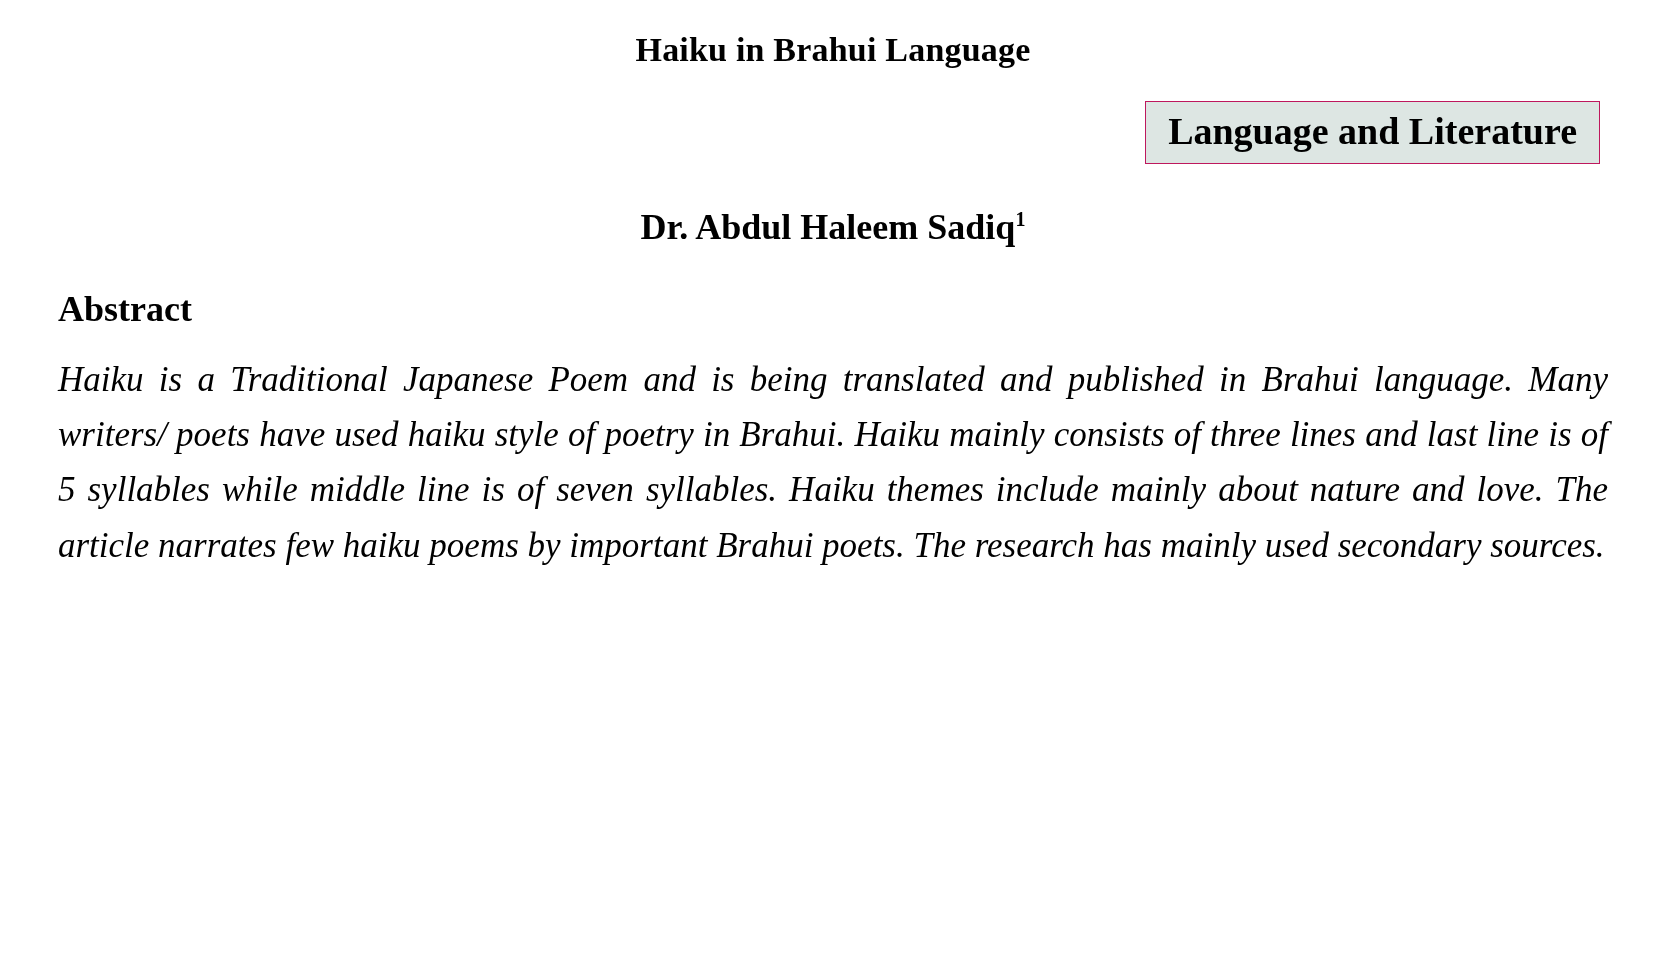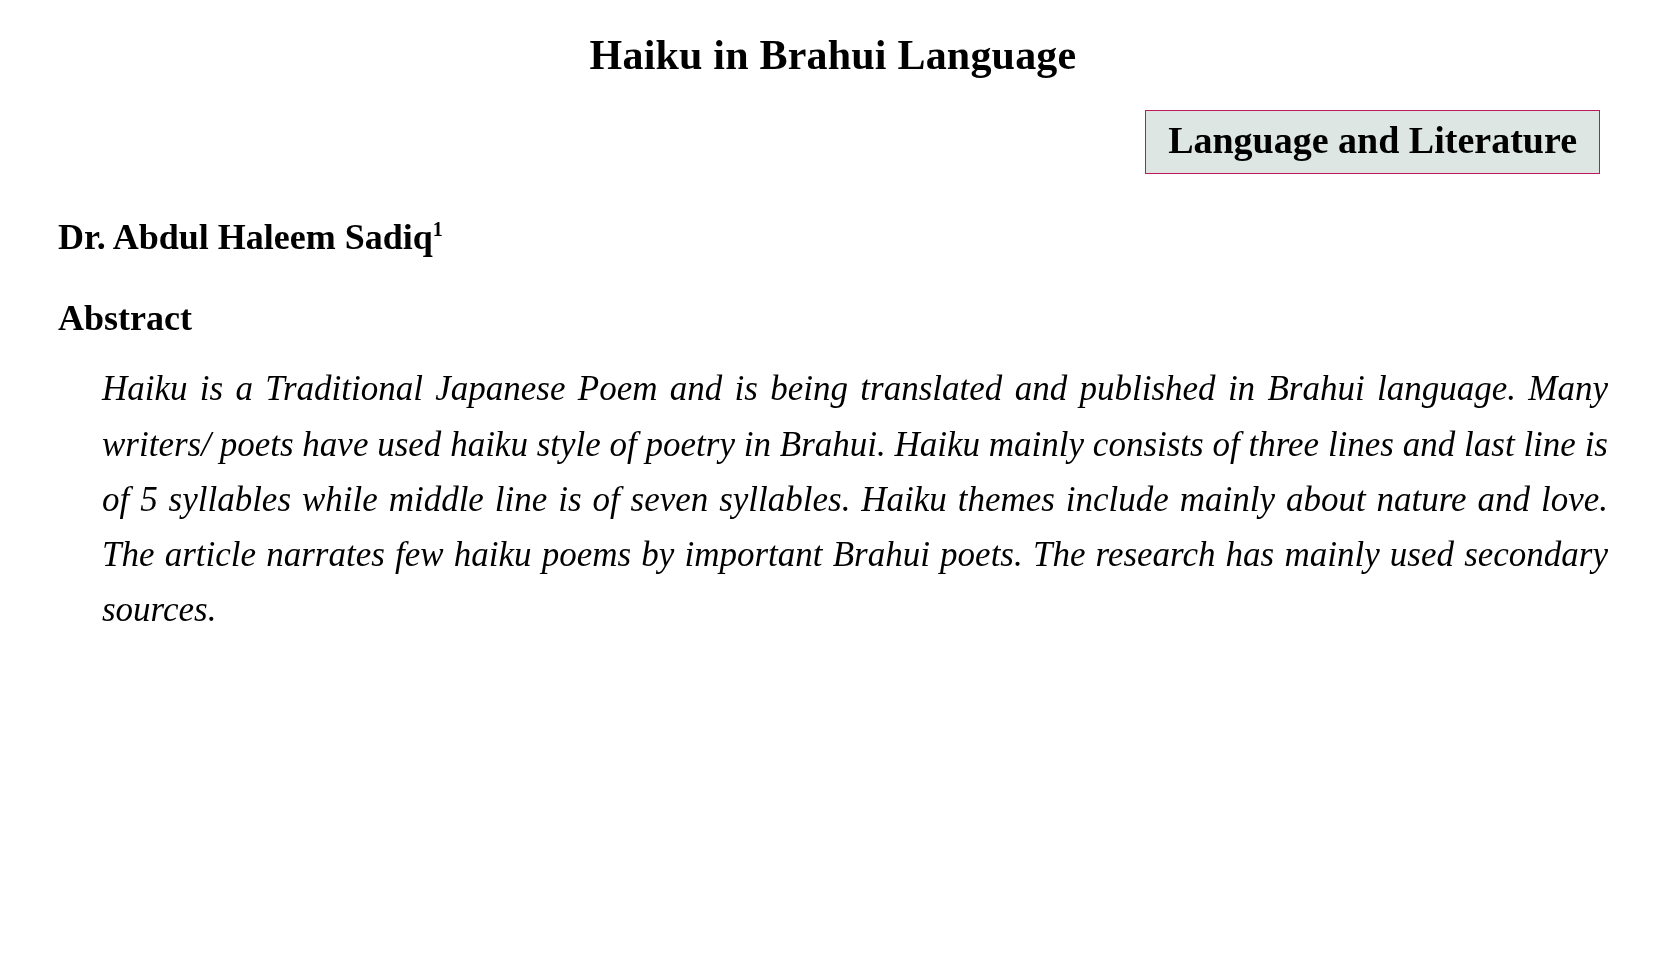--- a/index.html
+++ b/index.html
@@ -17,21 +17,21 @@
   }
   .page {
     position: relative;
     width: 1666px;
     height: 966px;
     box-sizing: border-box;
     padding: 0 58px;
   }
   .paper-title {
     text-align: center;
-    font-size: 42px;
+    font-size: 34px;
     font-weight: bold;
     letter-spacing: 0.2px;
     margin: 30px 0 0 0;
     line-height: 1.2;
   }
   .category-row {
     display: flex;
     justify-content: flex-end;
     margin-top: 30px;
     padding-right: 8px;
@@ -39,21 +39,21 @@
   .category-badge {
     border: 1px solid #be185d;
     background: #dde6e3;
     padding: 8px 22px 10px 22px;
     font-size: 38px;
     font-weight: bold;
     line-height: 1.15;
     box-sizing: border-box;
   }
   .author {
-    text-align: left;
+    text-align: center;
     font-size: 36px;
     font-weight: bold;
     margin-top: 42px;
     line-height: 1.2;
   }
   .author sup {
     font-size: 20px;
     vertical-align: super;
     font-weight: bold;
   }
@@ -64,21 +64,20 @@
     margin-bottom: 11px;
   }
   .abstract-body {
     font-size: 35px;
     font-style: italic;
     text-align: justify;
     text-justify: inter-word;
     line-height: 1.58;
     margin-top: 22px;
     margin-bottom: 0;
-    margin-left: 44px;
   }
   .keywords {
     font-size: 35px;
     margin-top: 92px;
     line-height: 1.4;
   }
   .keywords .kw-label {
     font-weight: bold;
     font-style: normal;
   }

